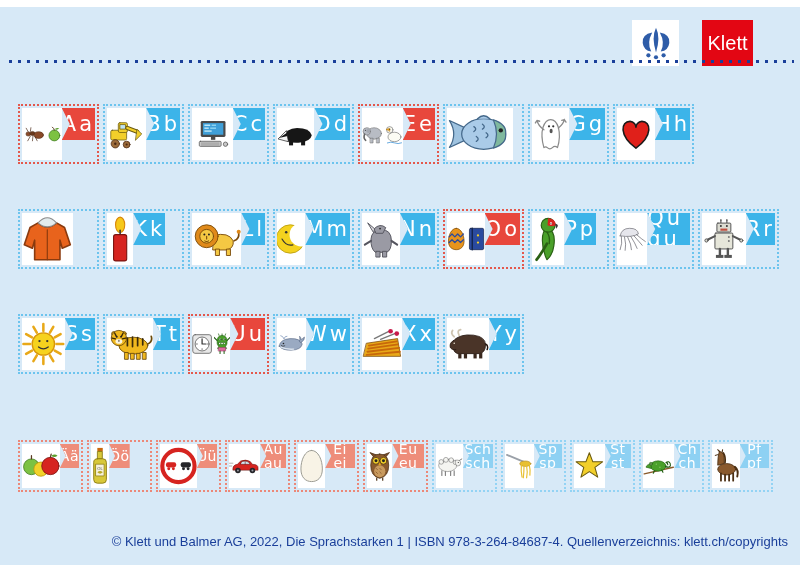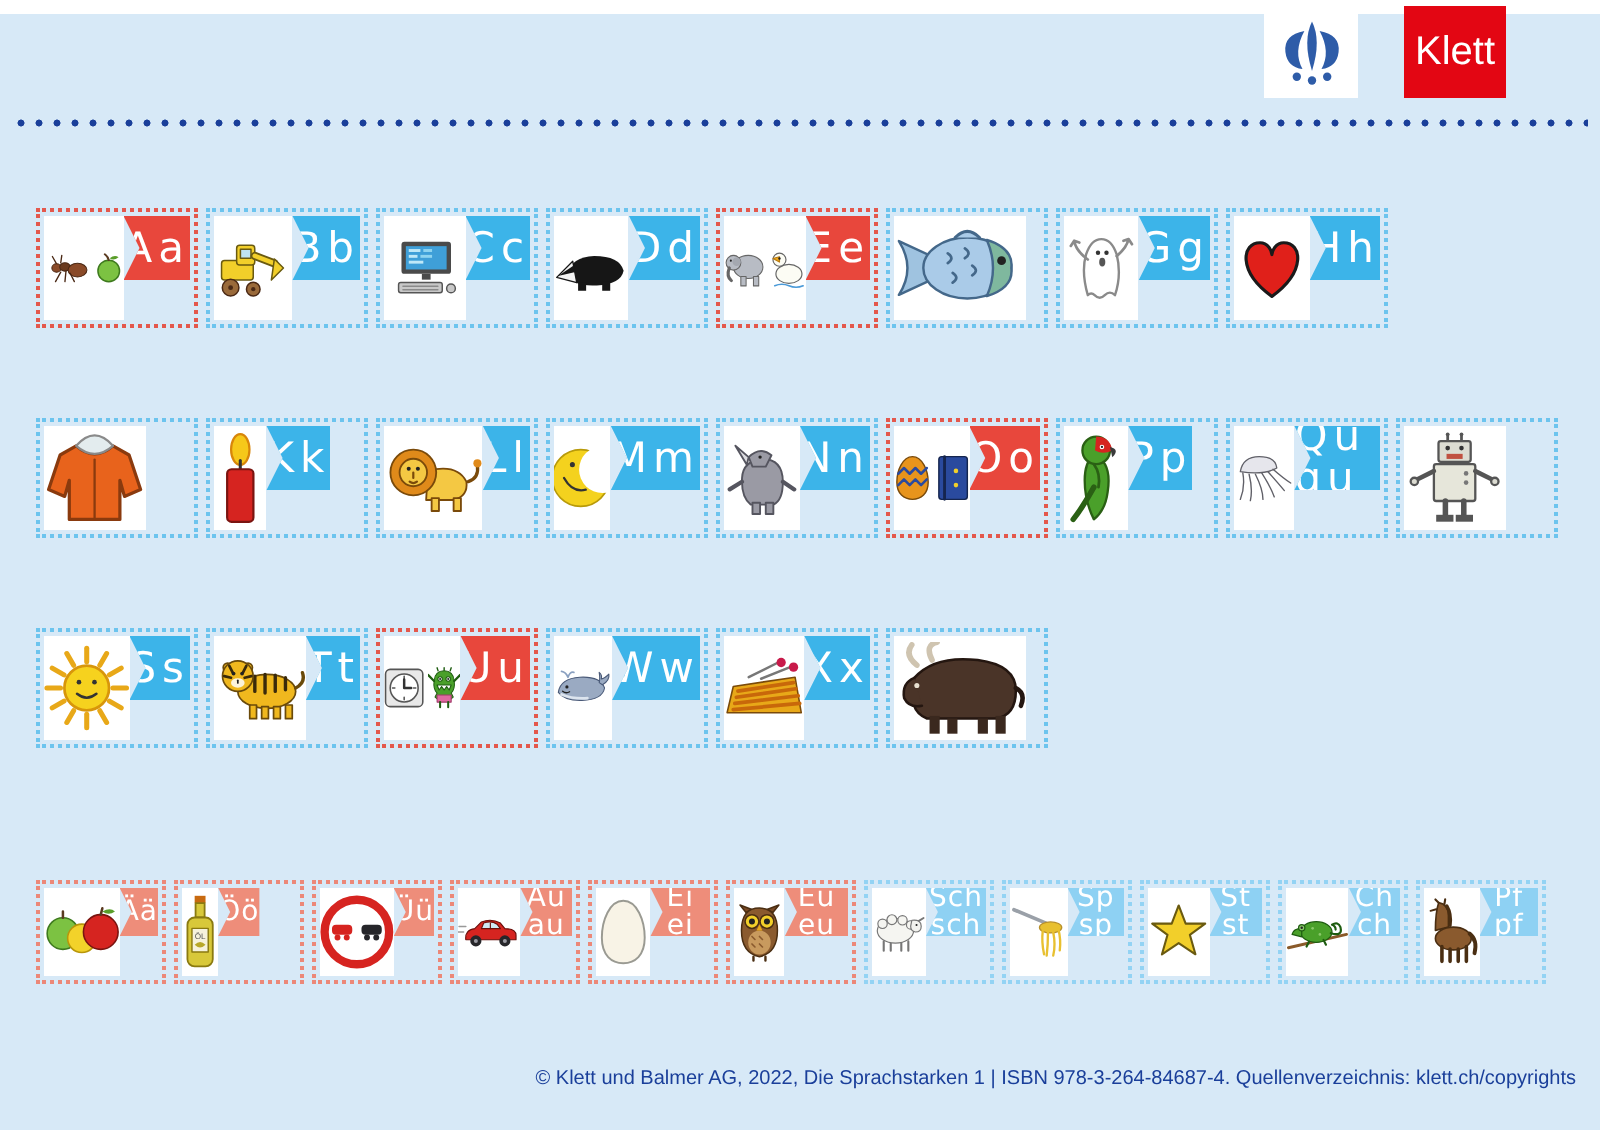--- a/index.html
+++ b/index.html
@@ -1,21 +1,21 @@
 <!DOCTYPE html>
 <html style="--page-bg: #d7e9f7; --title-text: #1a3f9a; --separator-dots: #1a3f9a; --klett-red: #e30613; --klett-blue: #2e5ca8; --card-bg: #ffffff; --banner-text: #ffffff; --banner-blue: #3cb4e9; --banner-red: #e8473c; --banner-salmon: #ee8d7a; --banner-lightblue: #8ed1f3; --border-blue: #6cc4ee; --border-red: #e4584c; --border-salmon: #ec8878; --border-lightblue: #93d3f4; --copyright-text: #1a3f9a;"><head>
 <meta charset="utf-8">
 <style>
   html,body{margin:0;padding:0;background:#fff;}
   .page{position:relative;width:800px;height:565px;background:#fff;overflow:hidden;
         font-family:"Liberation Sans", sans-serif;}
   .bg{position:absolute;left:0;top:7px;right:0;bottom:0;background:var(--page-bg,#d7e9f7);}
   .title{position:absolute;left:20px;top:27px;margin:0;font-size:19px;font-weight:bold;
          color:var(--title-text,#1a3f9a);letter-spacing:.2px;}
-  .logo{position:absolute;top:3px;right:47px;display:flex;height:46px;gap:23px;}
+  .logo{position:absolute;top:20px;right:47px;display:flex;height:46px;gap:23px;}
   .logo-mark{width:47px;background:#fff;display:flex;align-items:center;justify-content:center;}
   .logo-box{width:51px;background:var(--klett-red,#e30613);color:#fff;display:flex;
             align-items:center;justify-content:center;font-size:20px;}
   .sep{position:absolute;left:6px;right:6px;top:59px;height:5px;
        background-image:radial-gradient(circle,var(--separator-dots,#1a3f9a) 1.6px,transparent 1.9px);
        background-size:9px 5px;background-repeat:repeat-x;background-position:0 center;}
   .row{position:absolute;left:18px;display:flex;gap:4px;}
   .row-0{top:104px}.row-1{top:209px}.row-2{top:314px}.row-3{top:440px}
   .card{width:73px;border:2px dotted #888;padding:2px;display:flex;flex-direction:row;}
   .card.sm{width:57px;text-align:center;}
@@ -32,21 +32,21 @@
           clip-path:polygon(0 0,100% 0,100% 100%,0 100%,8px 50%);}
   .sm .banner{height:24px;font-size:14px;letter-spacing:.5px;clip-path:polygon(0 0,100% 0,100% 100%,0 100%,6px 50%);}
   .v-red .banner{background:var(--banner-red,#e8473c);}
   .v-blue .banner{background:var(--banner-blue,#3cb4e9);}
   .v-salmon .banner{background:var(--banner-salmon,#ee8d7a);}
   .v-lightblue .banner{background:var(--banner-lightblue,#8ed1f3);}
   .ic{display:block;height:46px;width:auto;max-width:66px;}
   .ic *{stroke-linecap:round;stroke-linejoin:round;}
   .pair .ic{height:40px;max-width:33px;}
   .sm .pic .ic{height:38px;max-width:52px;}
-  .copyright{position:absolute;right:12px;top:534px;font-size:10px;color:var(--copyright-text,#1a3f9a);padding-left:14px;}
+  .copyright{position:absolute;right:12px;top:534px;font-size:13px;color:var(--copyright-text,#1a3f9a);padding-left:14px;}
 </style>
 </head>
 <body>
 
 <div class="page">
   <div class="bg"></div>
   <div class="logo">
     <div class="logo-mark">
       <svg viewBox="0 0 40 40" width="38" height="38">
         <g fill="#2e5ca8">
@@ -297,20 +297,21 @@
             <circle cx="27" cy="18" r="1" fill="#777"></circle>
             <circle cx="27" cy="22" r="1" fill="#777"></circle>
             <path d="M13 17 L5 21 M31 17 L39 21" stroke="#555" stroke-width="2" fill="none"></path>
             <circle cx="4.5" cy="21.5" r="1.6" fill="#dcdcd2" stroke="#555"></circle>
             <circle cx="39.5" cy="21.5" r="1.6" fill="#dcdcd2" stroke="#555"></circle>
             <path d="M18 30 L18 36 M26 30 L26 36" stroke="#555" stroke-width="2.4"></path>
             <rect x="14" y="36" width="7.5" height="3" fill="#555"></rect>
             <rect x="22.5" y="36" width="7.5" height="3" fill="#555"></rect>
           </svg>
         </div>
+        <div class="banner">Rr</div>
       </div>
     </div>
   <div class="row row-2">
       <div class="card v-blue">
         <div class="pic">
           <svg class="ic" viewBox="0 0 44 44">
             <g stroke="#e8a818" stroke-width="2.6">
               <line x1="22" y1="1.5" x2="22" y2="8.5" transform="rotate(0 22 22)"></line>
               <line x1="22" y1="1.5" x2="22" y2="8.5" transform="rotate(30 22 22)"></line>
               <line x1="22" y1="1.5" x2="22" y2="8.5" transform="rotate(60 22 22)"></line>
@@ -410,20 +411,21 @@
             <path d="M8 14 Q16 5 33 7 Q48 9 48 19 Q48 29 40 30 L13 30 Q5 27 8 14Z" fill="#4a3428" stroke="#241610"></path>
             <path d="M8 14 Q3 16 4 22 Q6 26 11 25" fill="#4a3428" stroke="#241610"></path>
             <circle cx="9" cy="17" r="1" fill="#e8e0d0"></circle>
             <rect x="14" y="29" width="4" height="7" fill="#3a281e"></rect>
             <rect x="21" y="30" width="4" height="6" fill="#3a281e"></rect>
             <rect x="33" y="30" width="4" height="6" fill="#3a281e"></rect>
             <rect x="40" y="29" width="4" height="7" fill="#3a281e"></rect>
             <path d="M48 18 Q52 20 50 25" stroke="#241610" stroke-width="1.8" fill="none"></path>
           </svg>
         </div>
+        <div class="banner">Yy</div>
       </div>
     </div>
   <div class="row row-3">
       <div class="card v-salmon sm">
         <div class="pic">
           <svg class="ic" viewBox="0 0 48 34">
             <circle cx="12" cy="18" r="10" fill="#7cc242" stroke="#3e7a1e"></circle>
             <circle cx="24" cy="21" r="9" fill="#f2d22a" stroke="#b8960a"></circle>
             <circle cx="36" cy="17" r="11" fill="#d62420" stroke="#7a1410"></circle>
             <path d="M12 8 L12 4 M36 6 L37 2" stroke="#5a3a20" stroke-width="1.6"></path>

